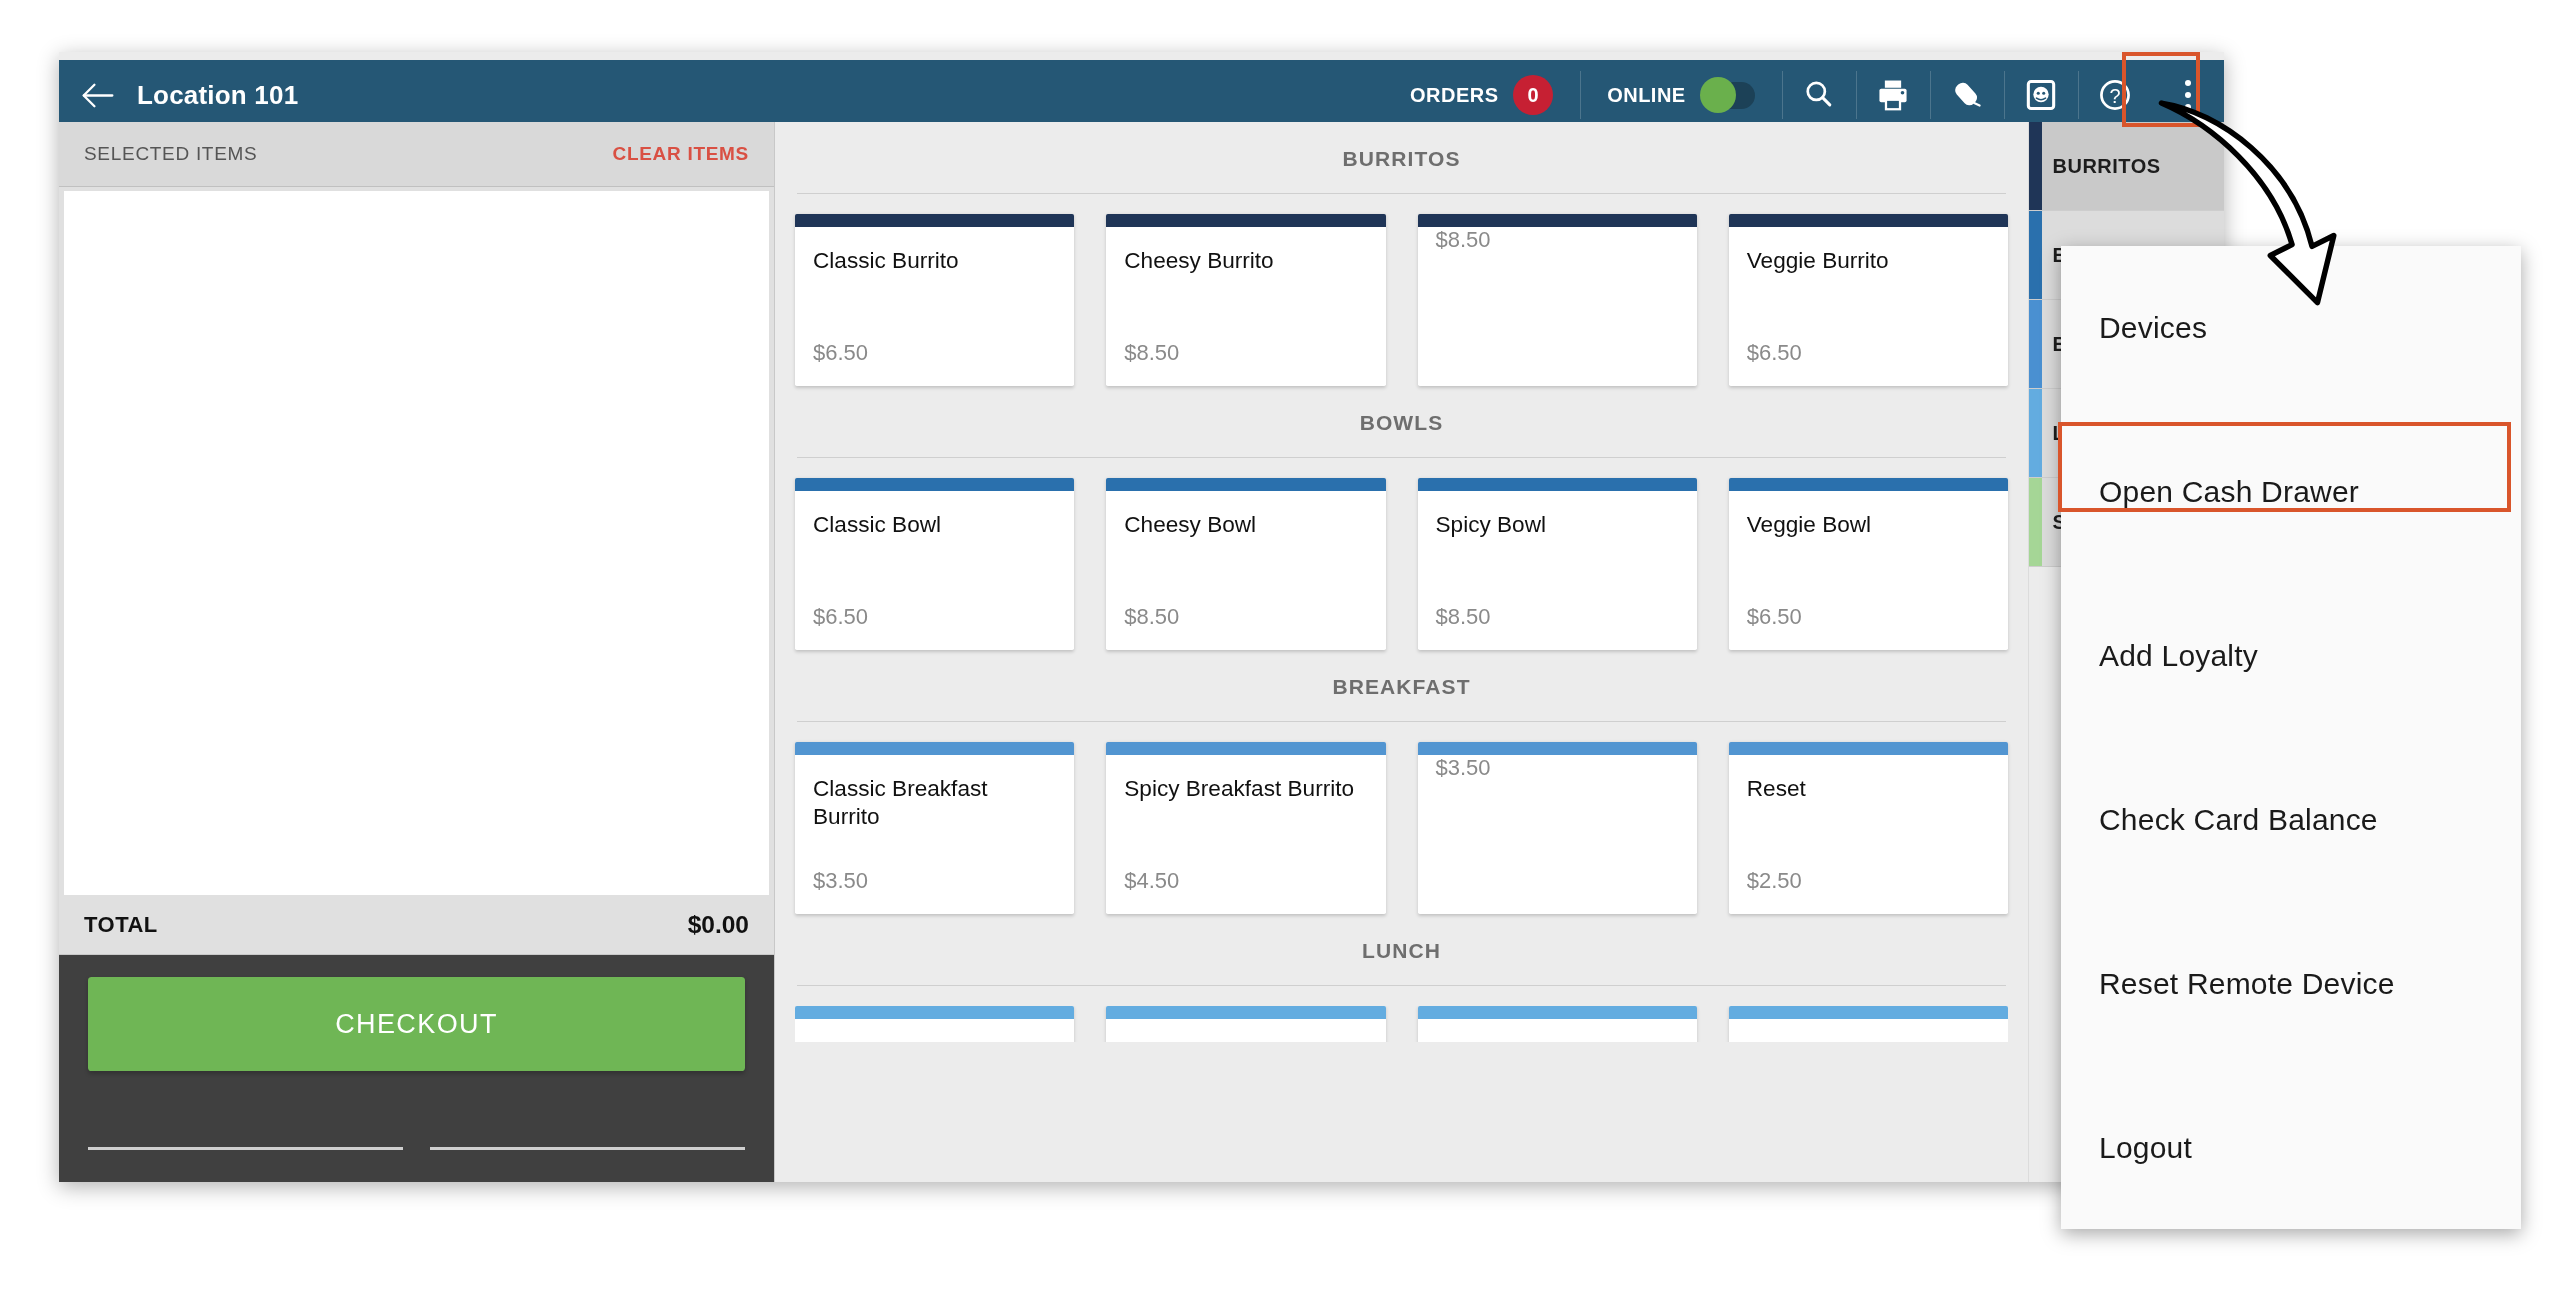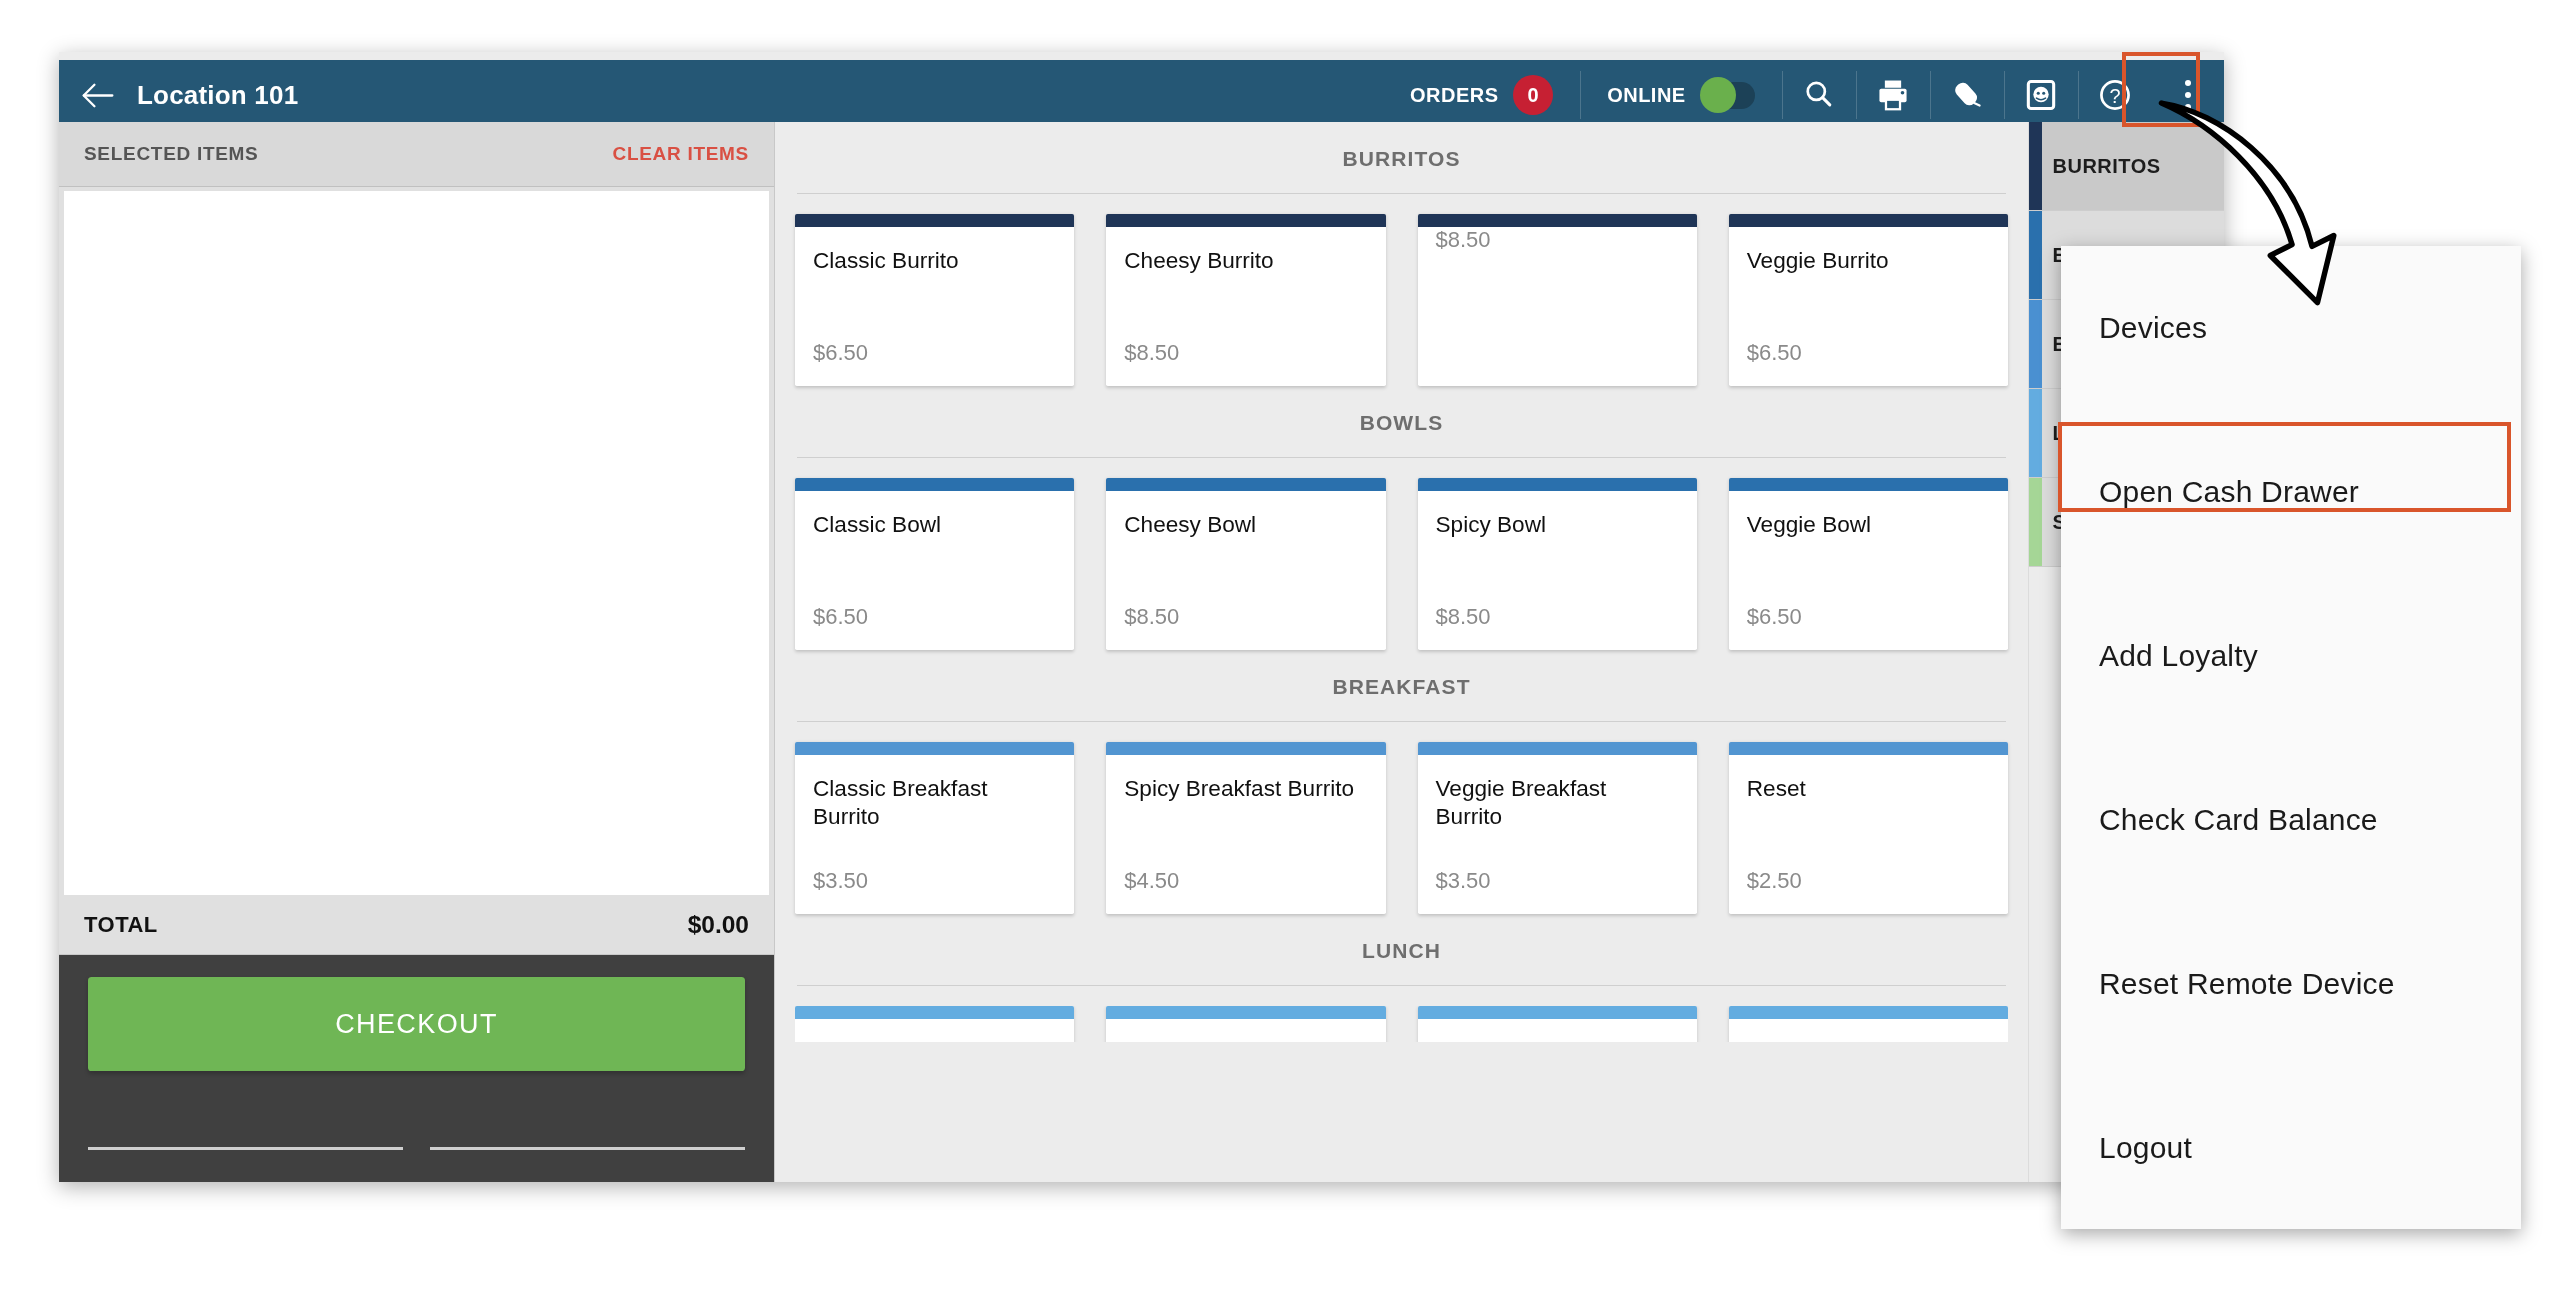--- a/index.html
+++ b/index.html
@@ -100,21 +100,21 @@
     display:flex; flex-direction:column;
     border-right: 0.9px solid #c8c8c8;
     position: relative;
   }
   .cart-header {
     height: 65px; background:#d9d9d9;
     display:flex; align-items:center; justify-content:space-between;
     padding: 0 25px; border-bottom:0.9px solid #c0c0c0;
   }
   .cart-header-title {
-    font-size: 19px; font-weight:bold; color:#555; letter-spacing:0.7px;
+    font-size: 19px; font-weight:normal; color:#555; letter-spacing:0.7px;
   }
   .cart-clear {
     font-size: 19px; font-weight:bold; color:#d95043; letter-spacing:0.7px;
   }
   .cart-list {
     flex:1 1 auto; background:#ffffff;
     margin: 3.6px 5.4px 0 5.4px;
   }
   .cart-total {
     height: 60px; background:#e0e0e0;
@@ -402,21 +402,20 @@
             <div class="item-name">Classic Breakfast Burrito</div>
             <div class="item-price">$3.50</div>
           </div>
           <div class="item-card">
             <span class="topstripe" style="background:#5295d1"></span>
             <div class="item-name">Spicy Breakfast Burrito</div>
             <div class="item-price">$4.50</div>
           </div>
           <div class="item-card">
             <span class="topstripe" style="background:#5295d1"></span>
-            <div class="item-name">Veggie Breakfast Burrito</div>
             <div class="item-price">$3.50</div>
           </div>
           <div class="item-card">
             <span class="topstripe" style="background:#5295d1"></span>
             <div class="item-name">Reset</div>
             <div class="item-price">$2.50</div>
           </div>
         </div>
 
         <div class="section-title">LUNCH</div>

